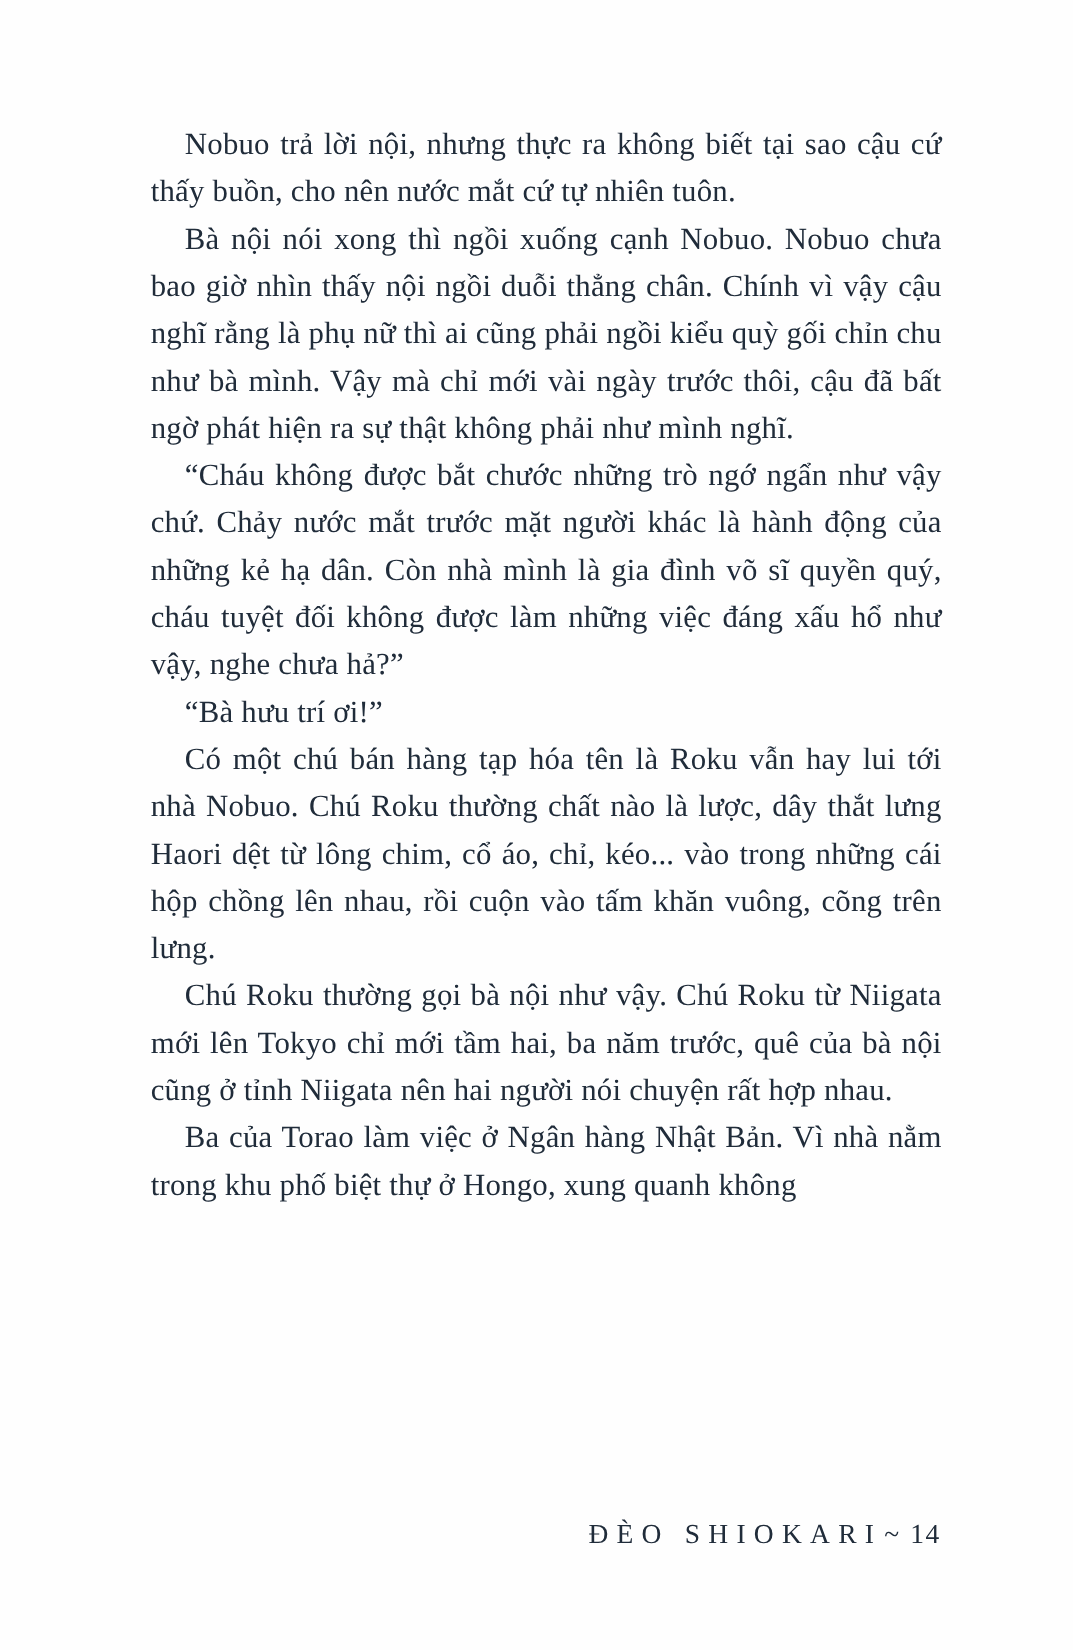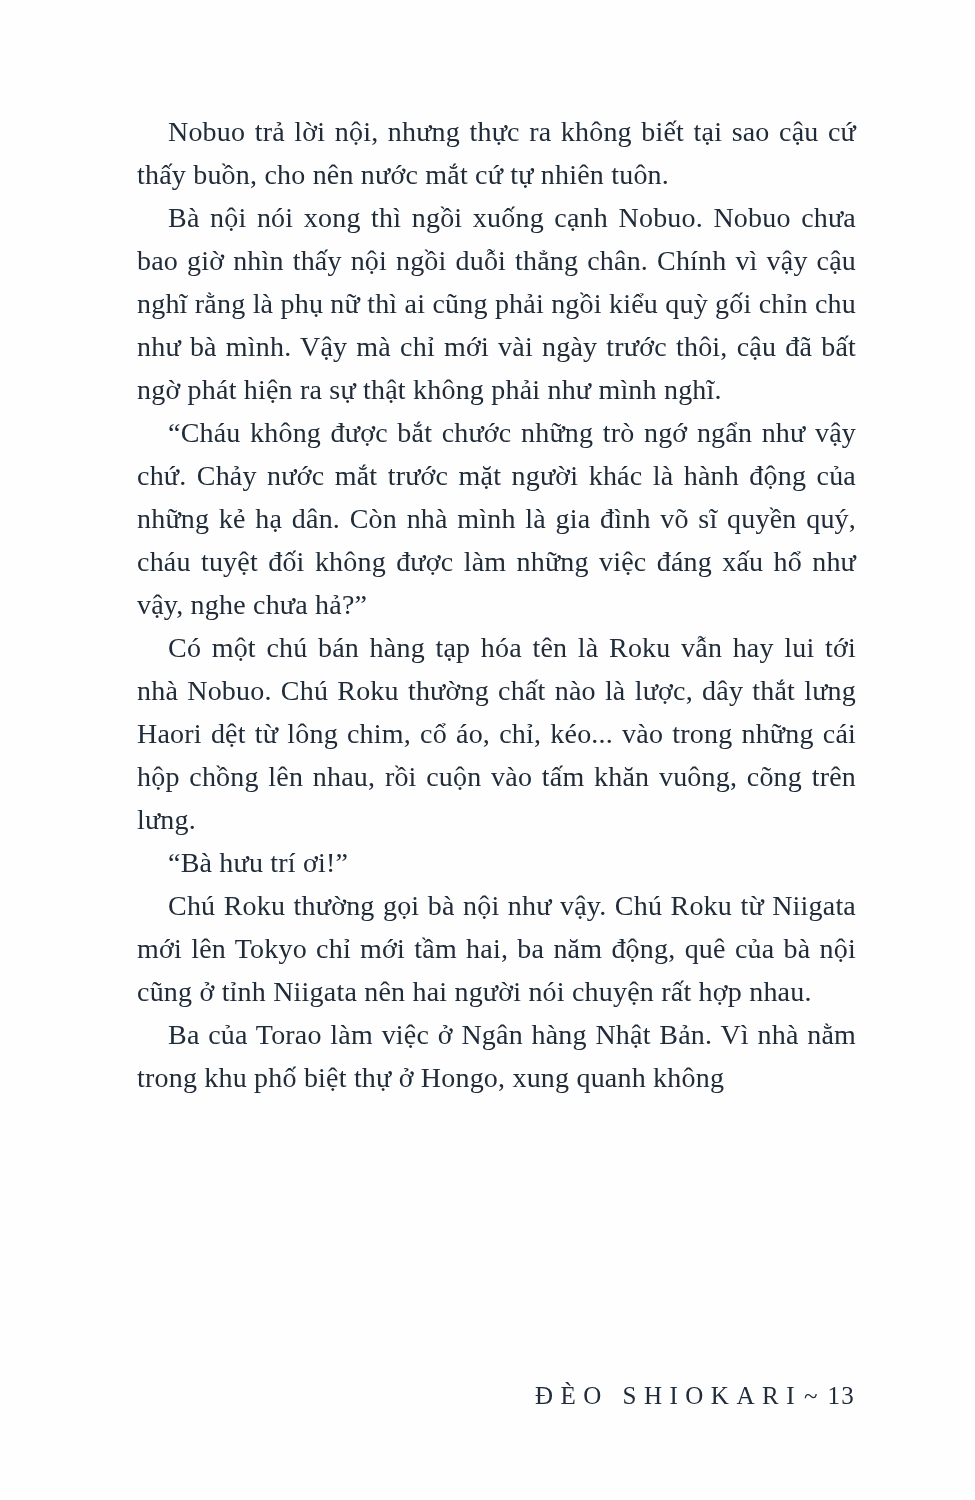--- a/index.html
+++ b/index.html
@@ -53,23 +53,23 @@
 </style>
 </head>
 <body>
 
 <div class="page">
 
   <div class="text-block">
     <p>Nobuo trả lời nội, nhưng thực ra không biết tại sao cậu cứ thấy buồn, cho nên nước mắt cứ tự nhiên tuôn.</p>
     <p>Bà nội nói xong thì ngồi xuống cạnh Nobuo. Nobuo chưa bao giờ nhìn thấy nội ngồi duỗi thẳng chân. Chính vì vậy cậu nghĩ rằng là phụ nữ thì ai cũng phải ngồi kiểu quỳ gối chỉn chu như bà mình. Vậy mà chỉ mới vài ngày trước thôi, cậu đã bất ngờ phát hiện ra sự thật không phải như mình nghĩ.</p>
     <p>“Cháu không được bắt chước những trò ngớ ngẩn như vậy chứ. Chảy nước mắt trước mặt người khác là hành động của những kẻ hạ dân. Còn nhà mình là gia đình võ sĩ quyền quý, cháu tuyệt đối không được làm những việc đáng xấu hổ như vậy, nghe chưa hả?”</p>
+    <p>“Bà hưu trí ơi!”</p>
     <p>Có một chú bán hàng tạp hóa tên là Roku vẫn hay lui tới nhà Nobuo. Chú Roku thường chất nào là lược, dây thắt lưng Haori dệt từ lông chim, cổ áo, chỉ, kéo... vào trong những cái hộp chồng lên nhau, rồi cuộn vào tấm khăn vuông, cõng trên lưng.</p>
-    <p>“Bà hưu trí ơi!”</p>
-    <p>Chú Roku thường gọi bà nội như vậy. Chú Roku từ Niigata mới lên Tokyo chỉ mới tầm hai, ba năm động, quê của bà nội cũng ở tỉnh Niigata nên hai người nói chuyện rất hợp nhau.</p>
+    <p>Chú Roku thường gọi bà nội như vậy. Chú Roku từ Niigata mới lên Tokyo chỉ mới tầm hai, ba năm trước, quê của bà nội cũng ở tỉnh Niigata nên hai người nói chuyện rất hợp nhau.</p>
     <p>Ba của Torao làm việc ở Ngân hàng Nhật Bản. Vì nhà nằm trong khu phố biệt thự ở Hongo, xung quanh không</p>
   </div>
 
   <div class="page-footer">
-    <span class="running-title">ĐÈO SHIOKARI</span><span class="footer-sep">~</span><span class="page-number">13</span>
+    <span class="running-title">ĐÈO SHIOKARI</span><span class="footer-sep">~</span><span class="page-number">14</span>
   </div>
 
 </div>
 
 </body></html>

